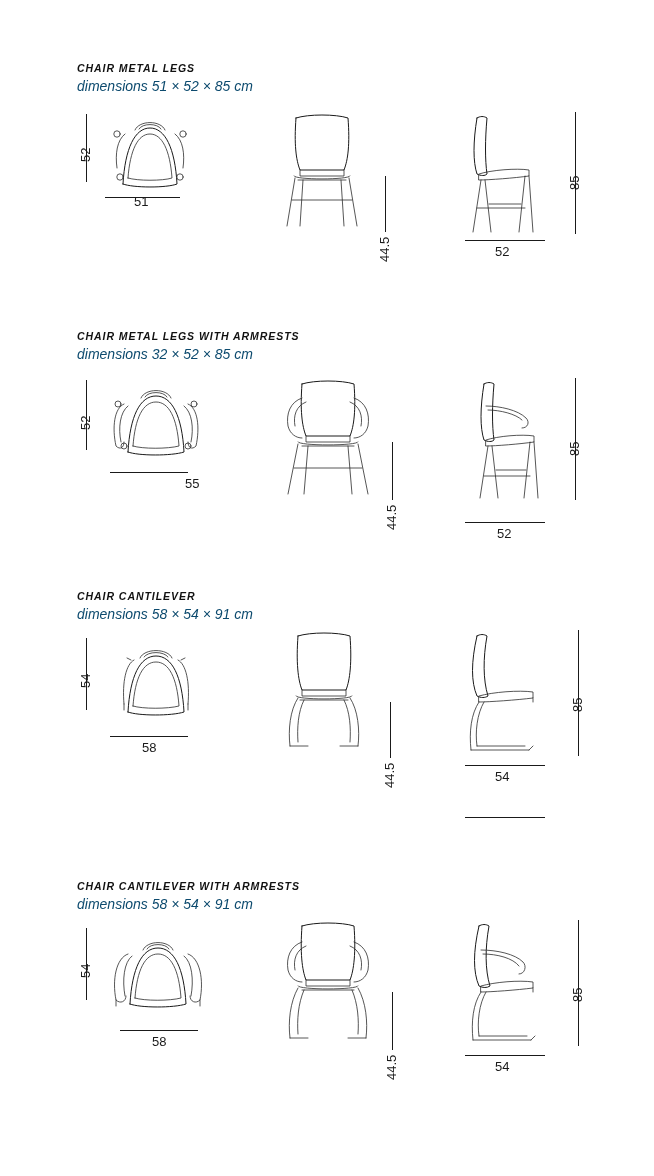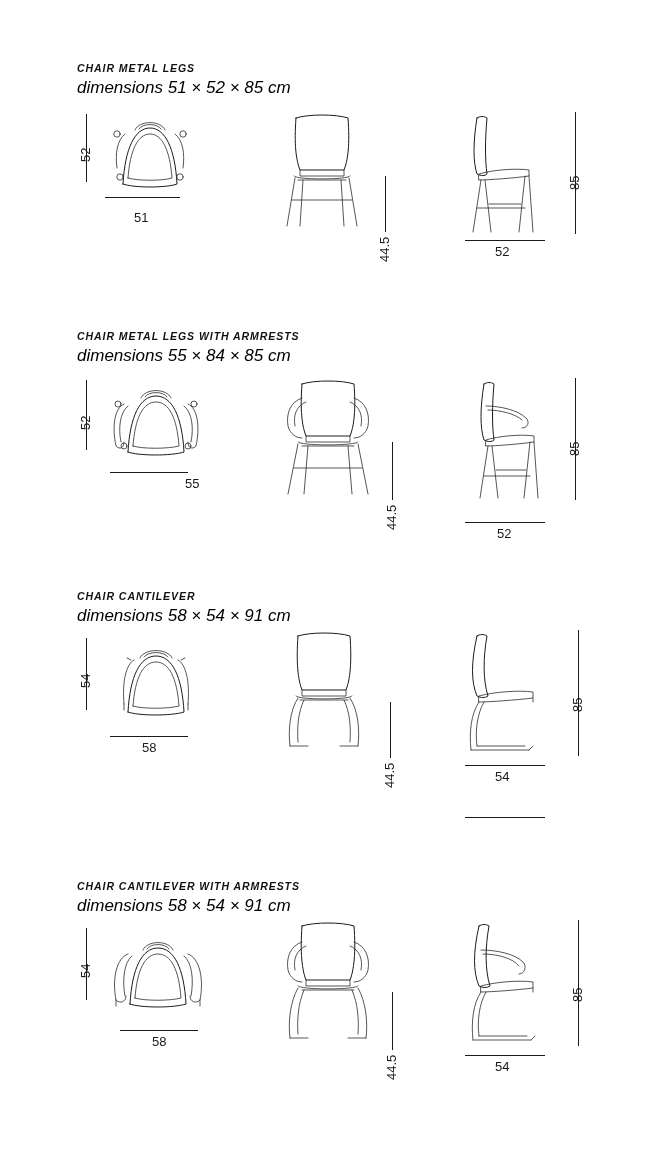--- a/index.html
+++ b/index.html
@@ -33,23 +33,23 @@
   }
   .block-title {
     font-size: 10.5px;
     font-weight: bold;
     letter-spacing: 0.95px;
     text-transform: uppercase;
     color: #111;
     white-space: nowrap;
   }
   .block-sub {
-    font-size: 17px;
+    font-size: 14px;
     font-weight: normal;
-    color: #000000;
+    color: #0c4a6e;
     margin-top: 4px;
     white-space: nowrap;
   }
   .view {
     position: absolute;
   }
   .dimline {
     position: absolute;
     background: #1a1a1a;
   }
@@ -102,21 +102,21 @@
         <path class="ln-thin" d="M80 20 C88 26 90 40 88 54"></path>
         <circle class="ln-thin" cx="22" cy="20" r="3.2"></circle>
         <circle class="ln-thin" cx="88" cy="20" r="3.2"></circle>
         <circle class="ln-thin" cx="25" cy="63" r="3.2"></circle>
         <circle class="ln-thin" cx="85" cy="63" r="3.2"></circle>
       </svg>
     </div>
     <div class="dimline v" style="left:86px; top:52px; height:68px;"></div>
     <div class="dimlabel vert" style="left:78px; top:100px;">52</div>
     <div class="dimline h" style="left:105px; top:135px; width:75px;"></div>
-    <div class="dimlabel" style="left:134px; top:148px;">51</div>
+    <div class="dimlabel" style="left:134px; top:132px;">51</div>
 
     <div class="view" style="left:280px; top:50px;">
       <svg width="100" height="120" viewBox="0 0 100 120">
         <path class="ln" d="M16 6 C14 32 16 48 20 58 L64 58 C68 48 70 32 68 6 C56 2 28 2 16 6 Z"></path>
         <path class="ln-thin" d="M20 58 L20 64 L64 64 L64 58"></path>
         <path class="ln-thin" d="M14 64 C14 68 70 68 70 64"></path>
         <path class="ln-thin" d="M15 66 L7 114"></path>
         <path class="ln-thin" d="M23 68 L20 114"></path>
         <path class="ln-thin" d="M69 66 L77 114"></path>
         <path class="ln-thin" d="M61 68 L64 114"></path>
@@ -141,21 +141,21 @@
     </div>
     <div class="dimline v" style="left:575px; top:50px; height:122px;"></div>
     <div class="dimlabel vert" style="left:567px; top:128px;">85</div>
     <div class="dimline h" style="left:465px; top:178px; width:80px;"></div>
     <div class="dimlabel" style="left:495px; top:182px;">52</div>
   </div>
 
   <div class="block" style="top:330px;">
     <div class="block-header">
       <div class="block-title">CHAIR METAL LEGS WITH ARMRESTS</div>
-      <div class="block-sub">dimensions 55 × 84 × 85 cm</div>
+      <div class="block-sub">dimensions 32 × 52 × 85 cm</div>
     </div>
 
     <div class="view" style="left:98px; top:50px;">
       <svg width="120" height="82" viewBox="0 0 120 82">
         <path class="ln" d="M30 72 C32 36 42 16 58 16 C74 16 84 36 86 72 C74 76 40 76 30 72 Z"></path>
         <path class="ln-thin" d="M35 66 C37 38 45 22 58 22 C71 22 79 38 81 66 C70 69 44 69 35 66 Z"></path>
         <path class="ln-thin" d="M43 18 C47 8 69 8 73 18"></path>
         <path class="ln-thin" d="M47 17 C50 11 66 11 69 17"></path>
         <path class="ln-thin" d="M26 24 C16 28 14 48 18 66 C22 70 26 68 26 62"></path>
         <path class="ln-thin" d="M90 24 C100 28 102 48 98 66 C94 70 90 68 90 62"></path>

